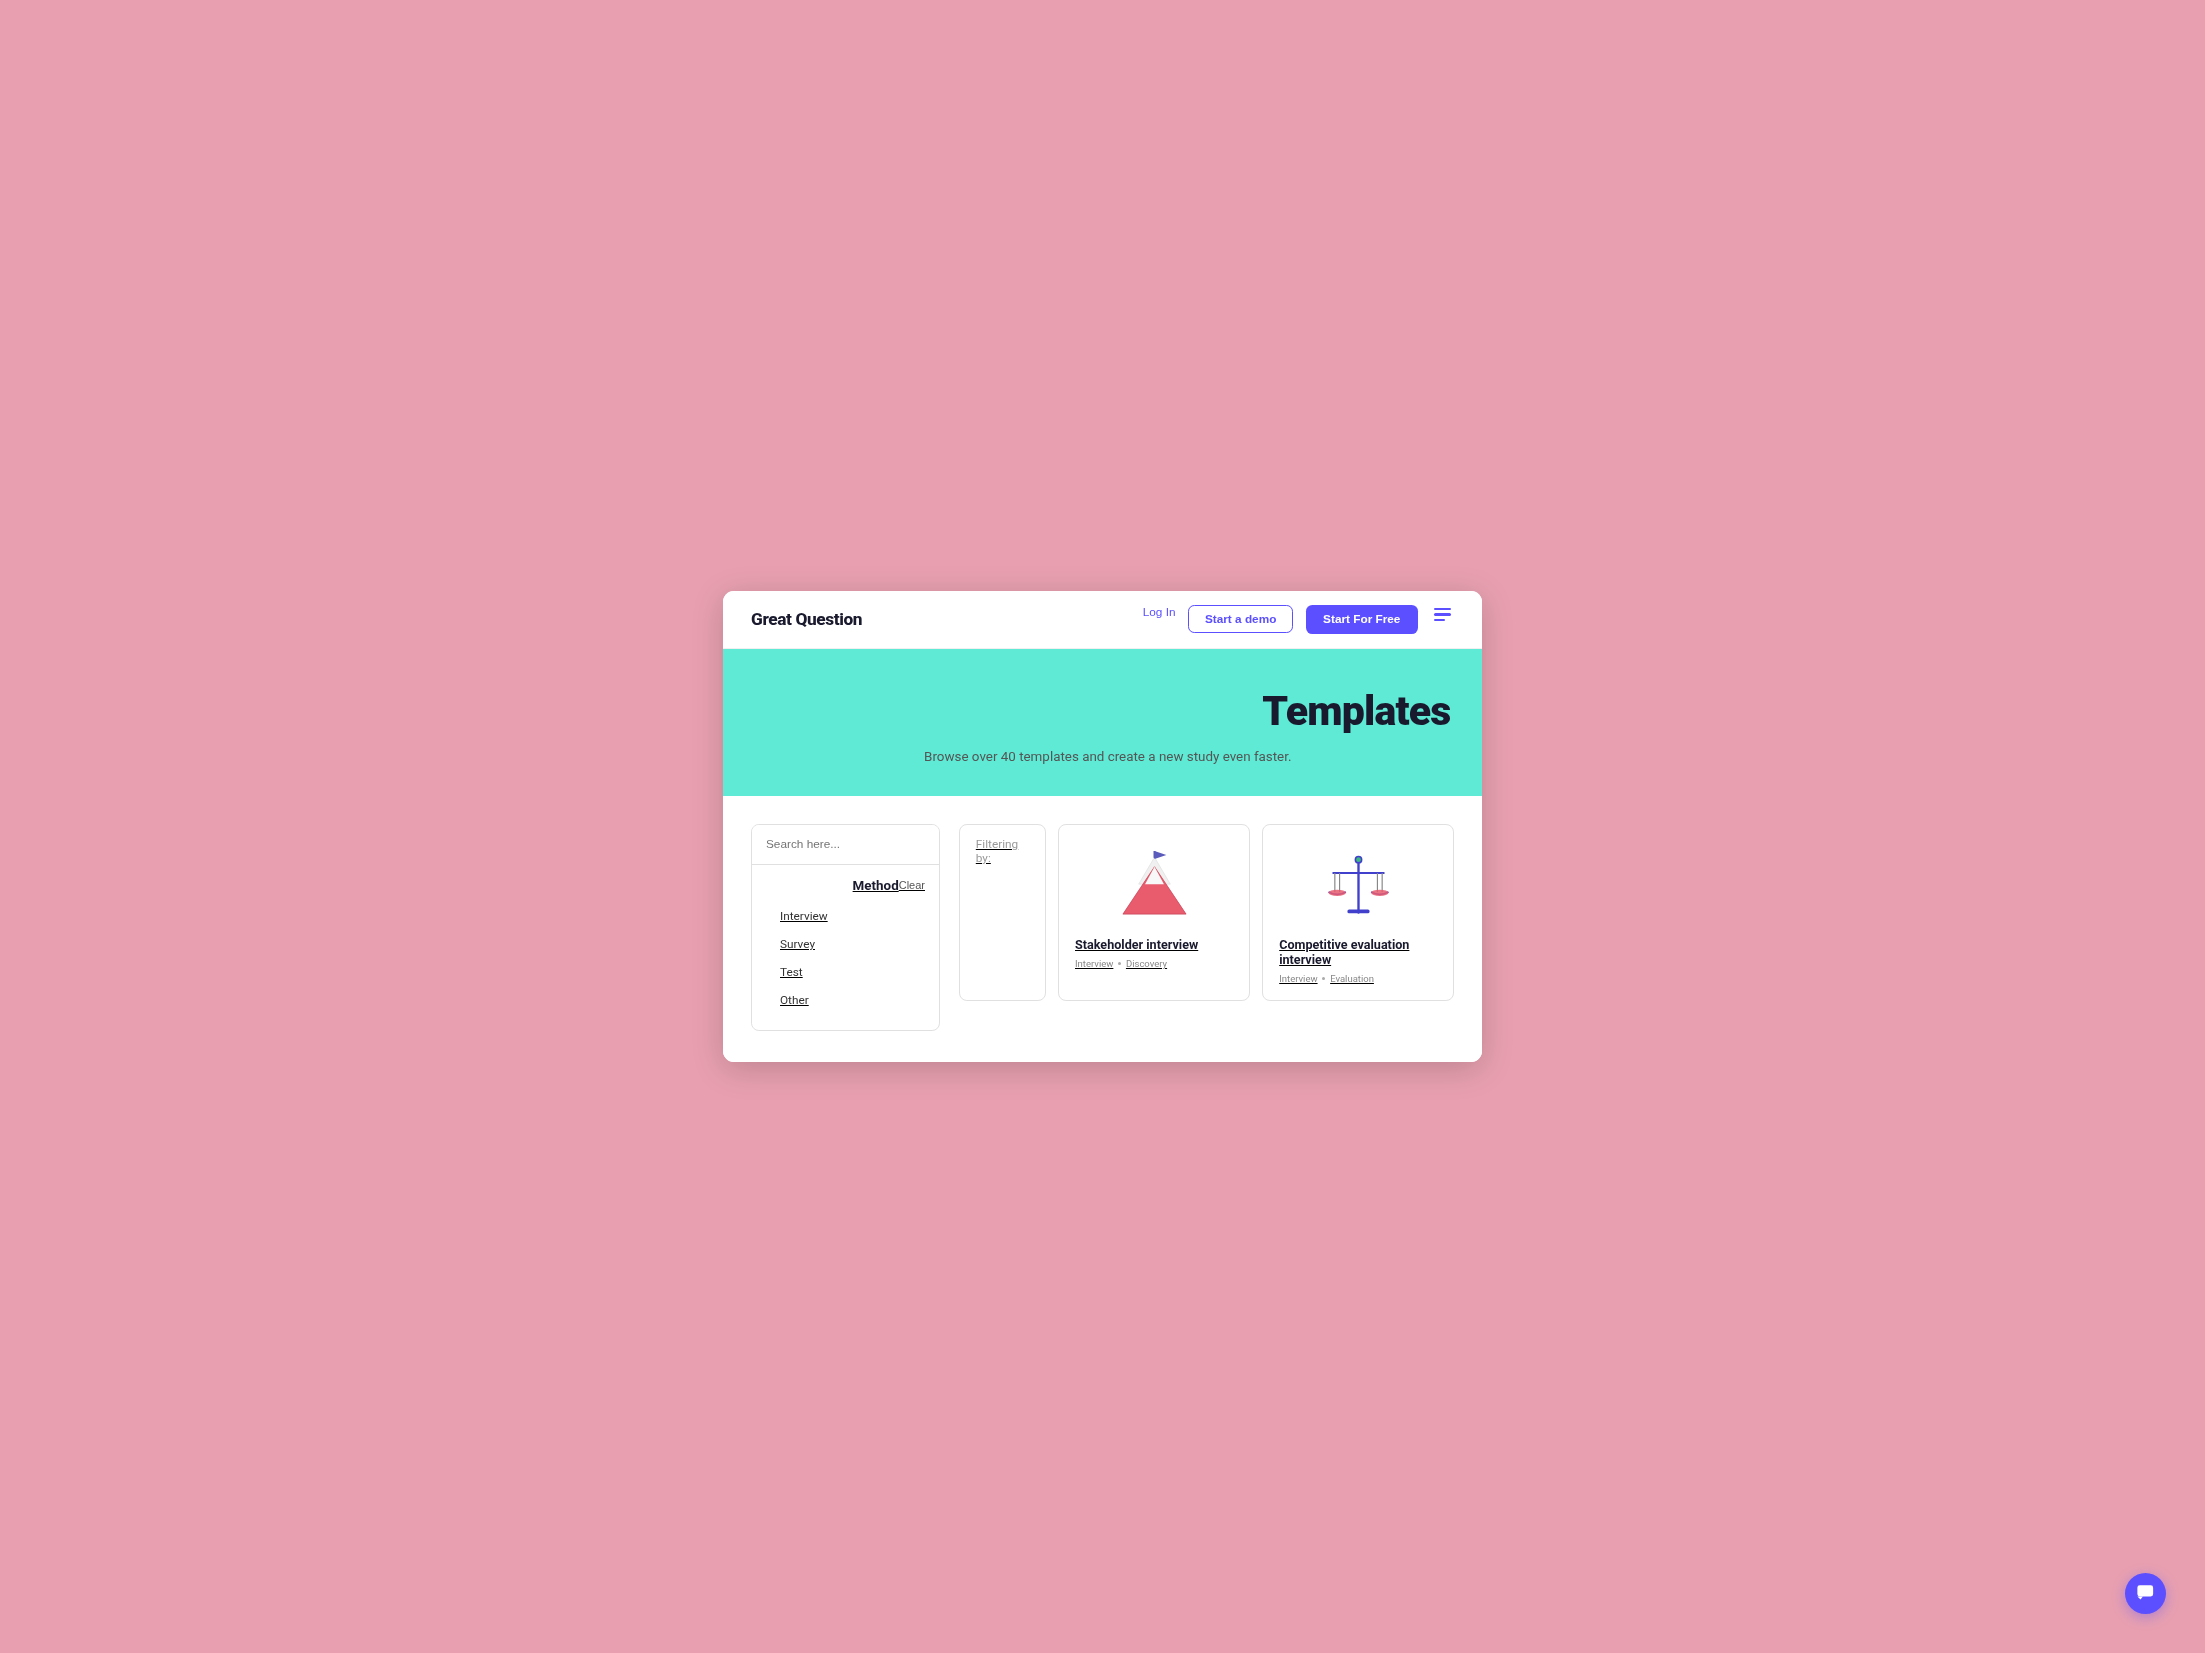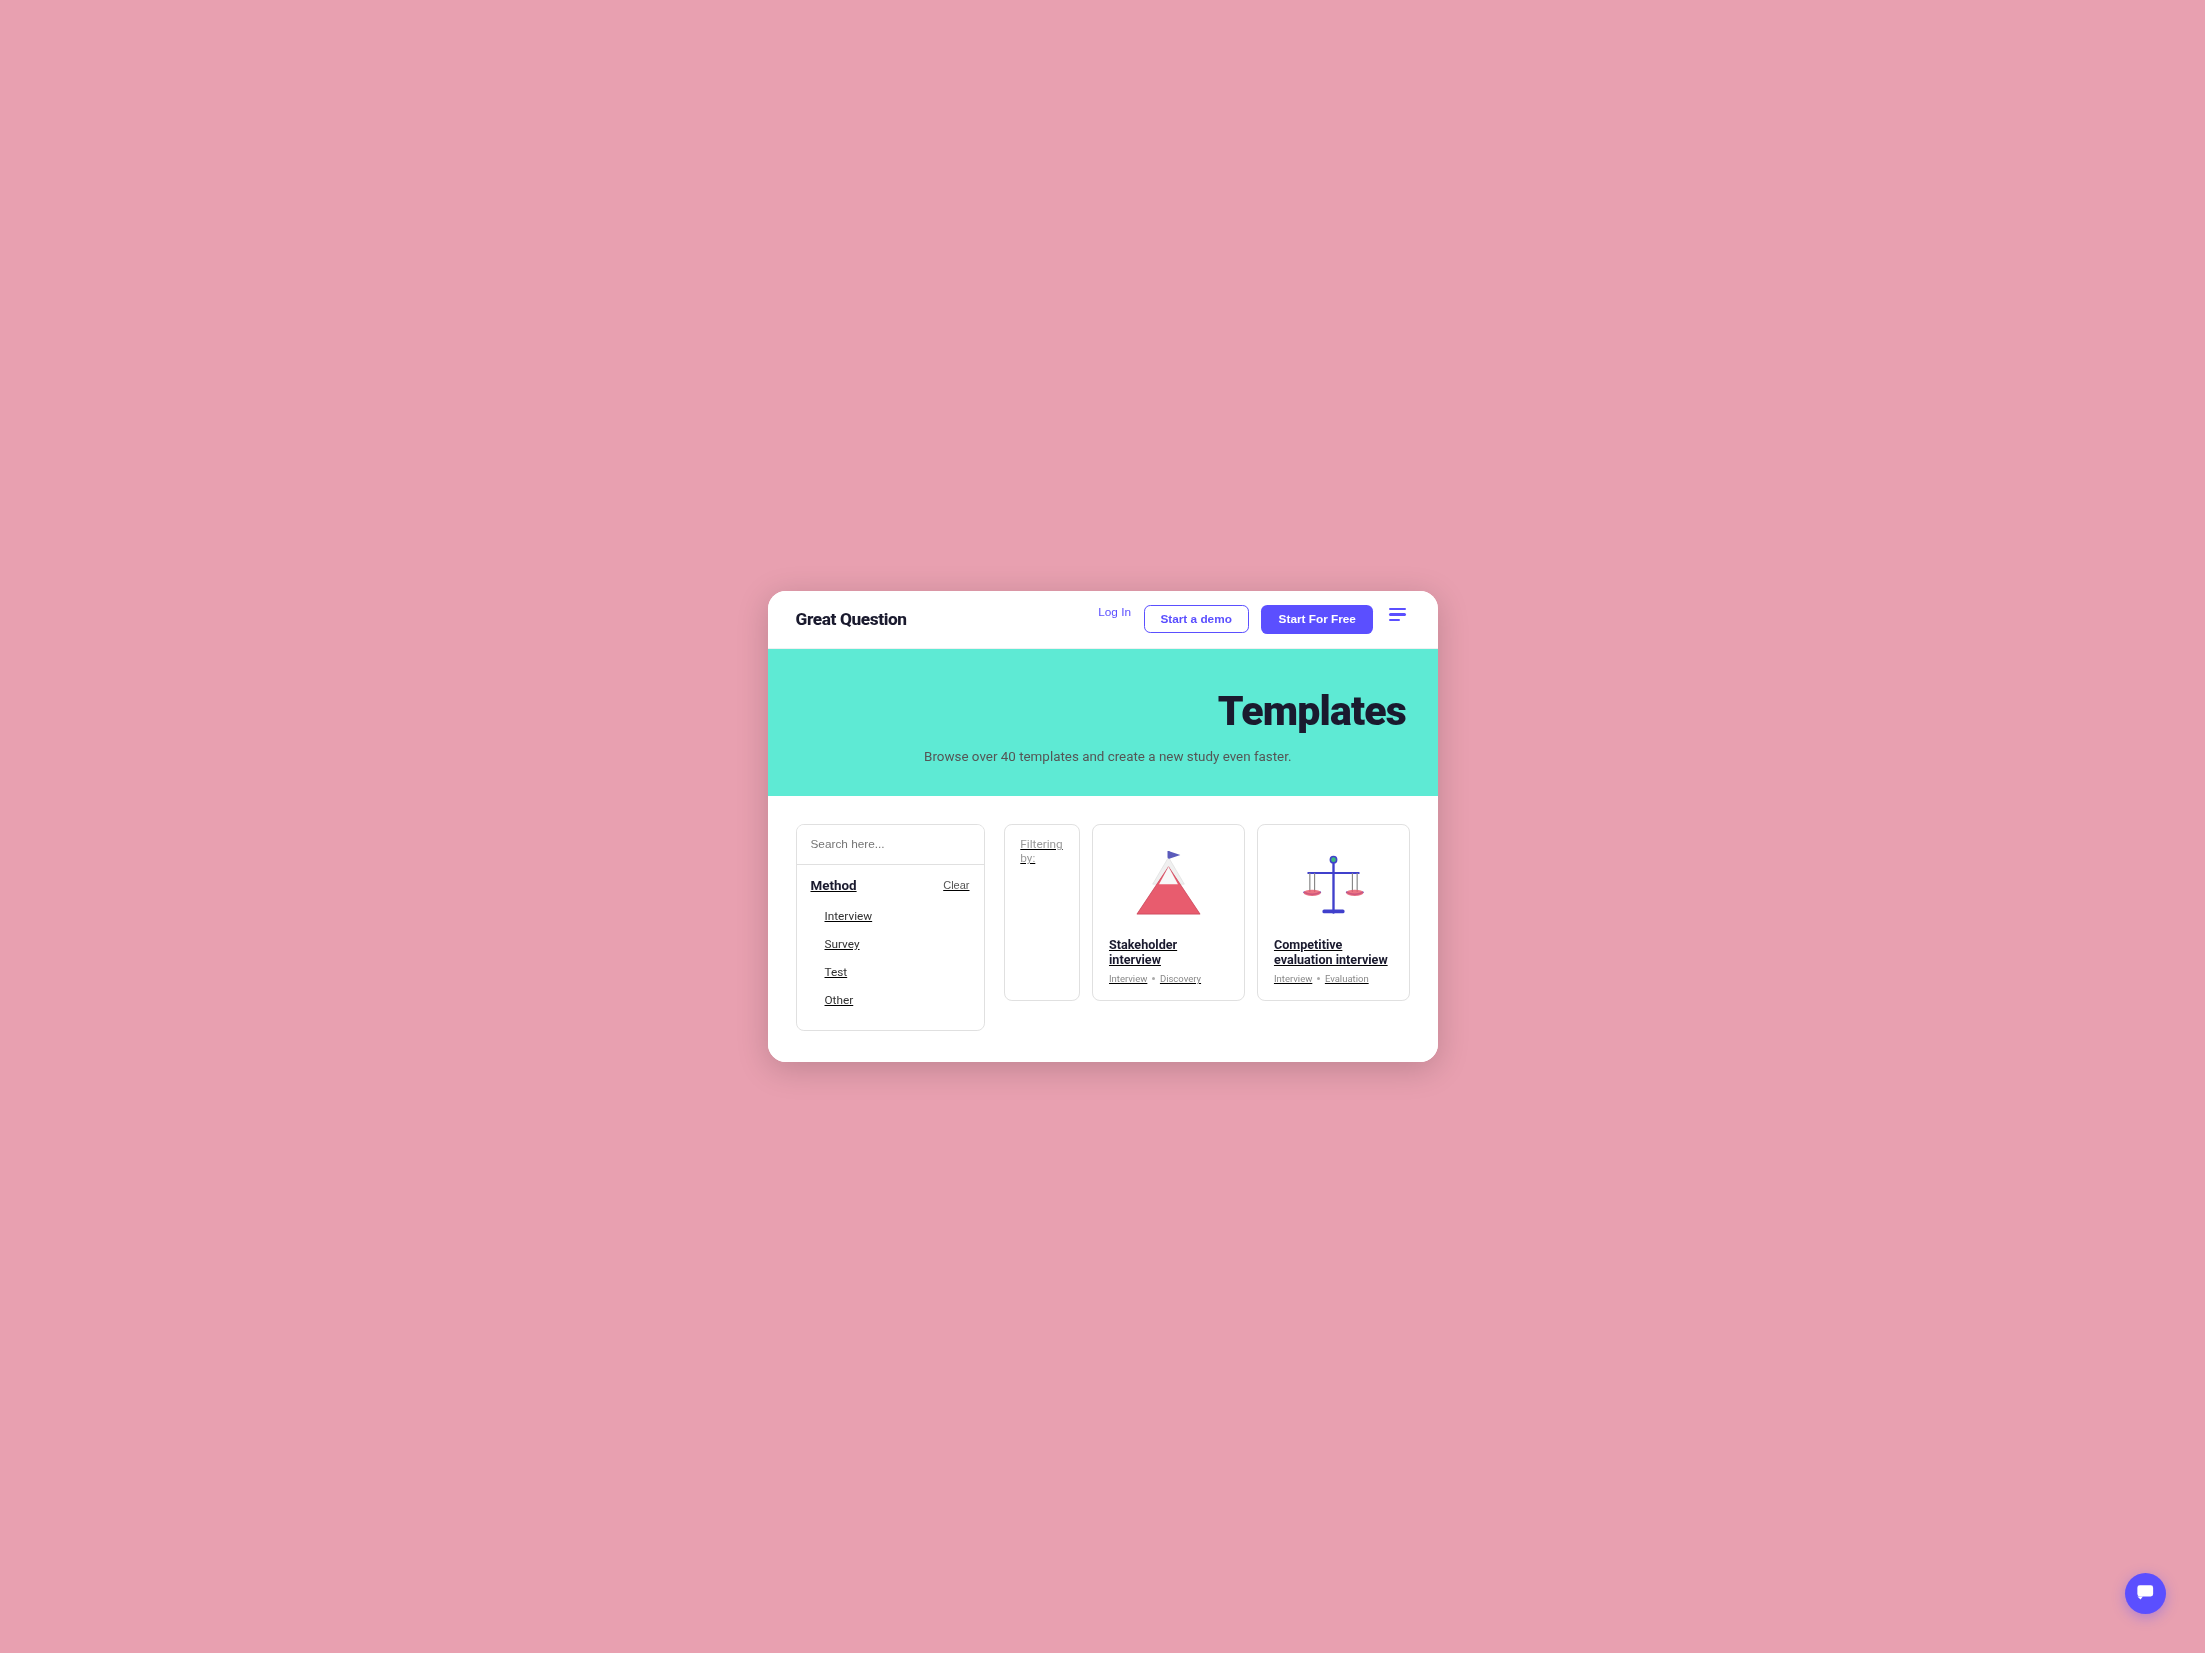--- a/index.html
+++ b/index.html
@@ -9,23 +9,23 @@
       min-height: 100vh;
       display: flex;
       align-items: center;
       justify-content: center;
       font-family: -apple-system, BlinkMacSystemFont, 'Segoe UI', Roboto, sans-serif;
       padding: 31.5px;
     }
 
     .browser-window {
       background: #fff;
-      border-radius: 18px;
+      border-radius: 11px;
       box-shadow: 0 6.3px 31.5px rgba(0,0,0,0.18);
-      width: 670px;
+      width: 759px;
       overflow: hidden;
     }
 
     
     .nav {
       display: flex;
       align-items: center;
       justify-content: space-between;
       padding: 14px 28px;
       background: #fff;
@@ -149,21 +149,21 @@
       outline: none;
       background: #fff;
     }
 
     .sidebar-section {
       padding: 12.6px 14px 6.3px;
     }
 
     .sidebar-section-header {
       display: flex;
-      justify-content: space-between;
+      justify-content: flex-end;
       align-items: center;
       margin-bottom: 9.5px;
     }
 
     .sidebar-section-title {
       font-size: 13.4px;
       font-weight: 700;
       color: #1a1a2e;
     }
 

